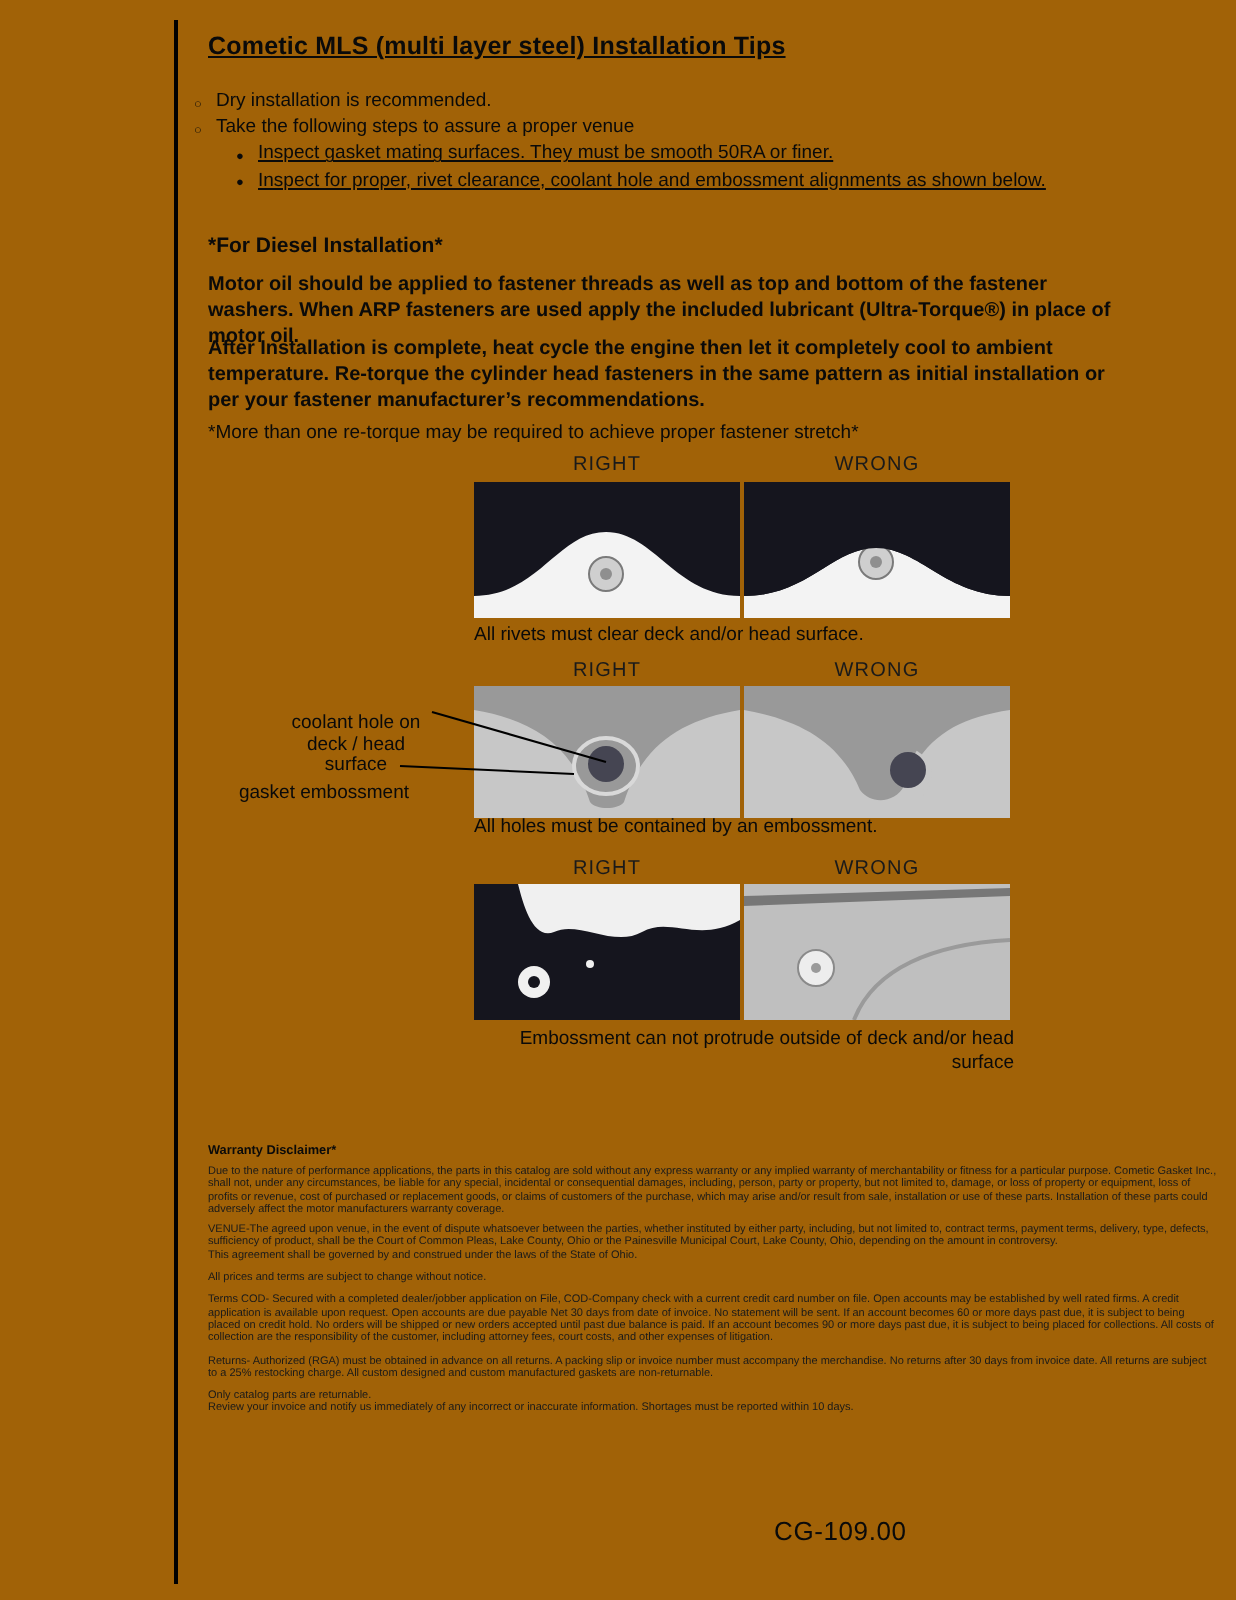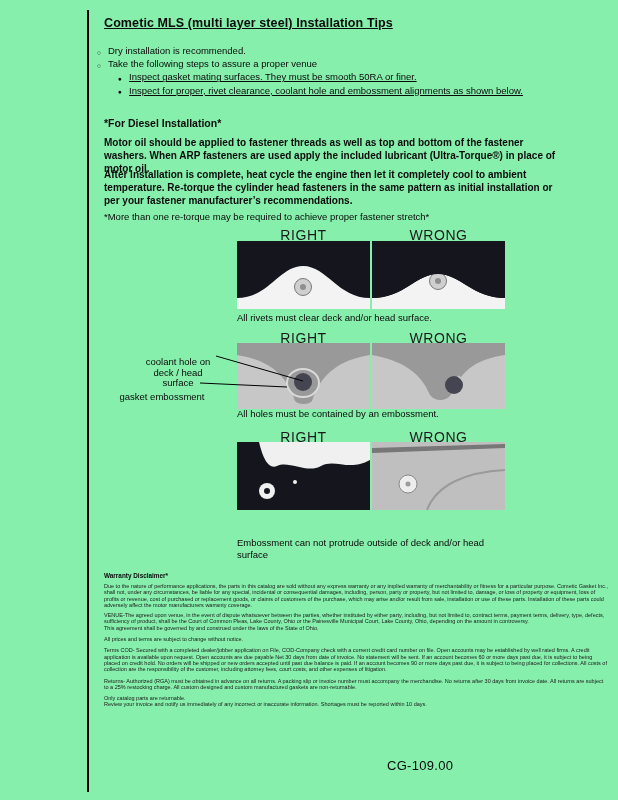--- a/index.html
+++ b/index.html
@@ -1,50 +1,50 @@
 <!DOCTYPE html>
 <html><head>
 <meta charset="utf-8">
 <style>
   * { margin:0; padding:0; box-sizing:border-box; }
   html,body { background:#e8e8e8; }
   body { font-family:"Liberation Sans", sans-serif; color:#0a0a0a; }
-  .page { position:relative; width:618px; height:800px; background:#86efac; overflow:hidden; margin:0 auto; }
+  .page { position:relative; width:618px; height:800px; background:#a16207; overflow:hidden; margin:0 auto; }
   .abs { position:absolute; }
 
   .rule { left:87px; top:10px; width:2px; height:782px; background:#000; }
 
   .title { left:104px; top:16px; font-size:12.5px; font-weight:bold; text-decoration:underline; letter-spacing:0.1px; }
 
   .tips { left:97px; top:44px; width:480px; }
   .tip { position:relative; padding-left:11px; font-size:9.5px; line-height:13.2px; }
   .tip::before { content:"○"; position:absolute; left:0; top:1.5px; font-size:6.5px; }
   .subtip { position:relative; padding-left:11px; margin-left:21px; font-size:9.5px; line-height:13.2px;text-decoration:underline; }
   .subtip::before { content:"●"; position:absolute; left:0; top:1.5px; font-size:6.5px; }
 
   .diesel-h { left:104px; top:117px; font-size:10.5px; font-weight:bold; }
   .para { left:104px; width:452px; font-size:10px; line-height:13px;font-weight:bold; }
   .p1 { top:136px; }
   .p2 { top:168px; }
   .note { left:104px; top:211px; font-size:9.5px; }
 
-  .col-label { width:133px; text-align:center; font-size:14px; letter-spacing:0.6px; color:#1a1a1a; }
+  .col-label { width:133px; text-align:center; font-size:10px; letter-spacing:0.6px; color:#1a1a1a; }
   .rc { left:237px; }
   .wc { left:372px; }
   .lbl-r1 { top:227px; }
   .lbl-r2 { top:330px; }
   .lbl-r3 { top:429px; }
   .diag { width:133px; display:block; }
   .img-r1 { top:241px; }
   .img-r2 { top:343px; }
   .img-r3 { top:442px; }
   .caption { left:237px; font-size:9.5px; line-height:12px; }
   .cap1 { top:312px; }
   .cap2 { top:408px; }
-  .cap3 { top:537px; width:270px; }
+  .cap3 { top:514px; width:270px;text-align:right; }
 
   .callout { font-size:9.5px; line-height:10.5px; text-align:center;margin-top:16px; }
   .co1 { left:139px; top:341px; width:78px; }
   .co2 { left:117px; top:376px; width:90px; }
   .callout-lines { left:190px; top:345px; pointer-events:none; }
 
   .fine-block { left:104px; top:572px; width:505px; }
   .fine-h { font-size:6.4px; font-weight:bold; margin-bottom:4px; }
   .fine { font-size:5.5px; line-height:6.3px; color:#1a1a1a; }
   .mb0 { margin-bottom:0; }

